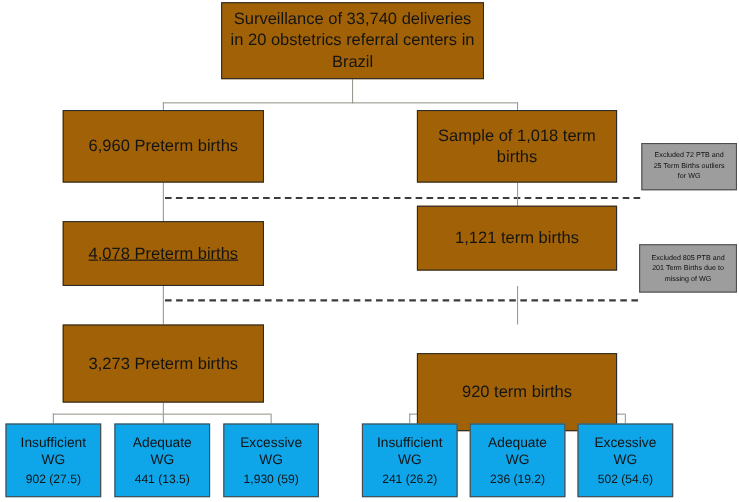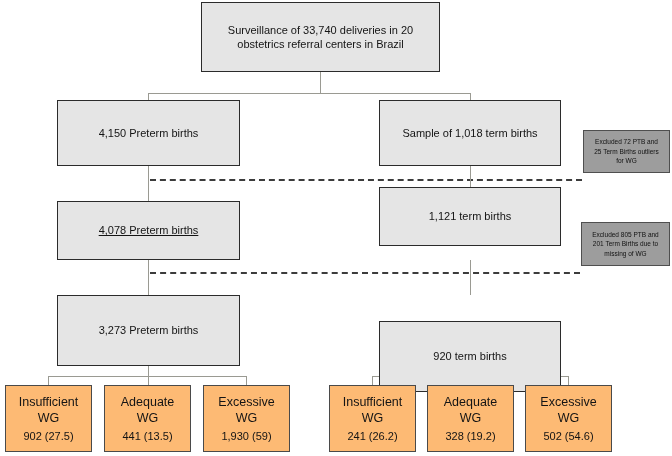--- a/index.html
+++ b/index.html
@@ -43,28 +43,28 @@
     box-sizing: border-box;
     border: 1px solid #2e2e2e;
     display: flex;
     align-items: center;
     justify-content: center;
     text-align: center;
     line-height: 1.28;
   }
 
   .node.olive {
-    background: #e5e5e5;
+    background: #a16207;
     border-color: #2b2b2b;
-    font-size: 11px;
+    font-size: 15px;
     color: #141414;
   }
 
   .node.cream {
-    background: #fdba74;
+    background: #0ea5e9;
     border-color: #4a4a4a;
     font-size: 12.5px;
     color: #141414;
     flex-direction: column;
     justify-content: center;
     padding: 0 1px;
   }
 
   .node.grey {
     background: #9d9d9d;
@@ -125,21 +125,21 @@
   <div class="line hline" style="left:372px; top:376px; width:196px;"></div>
   <div class="line vline" style="left:372px; top:376px; height:9px;"></div>
   <div class="line vline" style="left:470px; top:376px; height:9px;"></div>
   <div class="line vline" style="left:568px; top:376px; height:9px;"></div>
 
   <div class="node olive" style="left:201px; top:2px; width:239px; height:70px;">
     <span class="inner">Surveillance of 33,740 deliveries in 20 obstetrics referral centers in Brazil</span>
   </div>
 
   <div class="node olive" style="left:57px; top:100px; width:183px; height:66px;">
-    <span class="inner">4,150 Preterm births</span>
+    <span class="inner">6,960 Preterm births</span>
   </div>
 
   <div class="node olive" style="left:379px; top:100px; width:182px; height:66px;">
     <span class="inner">Sample of 1,018 term births</span>
   </div>
 
   <div class="node grey" style="left:583px; top:130px; width:87px; height:43px;">
     <span class="inner">Excluded 72 PTB and 25 Term Births outliers for WG</span>
   </div>
 
@@ -183,21 +183,21 @@
 
   <div class="node cream" style="left:329px; top:385px; width:87px; height:67px;">
     <span class="label">Insufficient
 WG</span>
     <span class="value">241 (26.2)</span>
   </div>
 
   <div class="node cream" style="left:427px; top:385px; width:87px; height:67px;">
     <span class="label">Adequate
 WG</span>
-    <span class="value">328 (19.2)</span>
+    <span class="value">236 (19.2)</span>
   </div>
 
   <div class="node cream" style="left:525px; top:385px; width:87px; height:67px;">
     <span class="label">Excessive
 WG</span>
     <span class="value">502 (54.6)</span>
   </div>
 
 </div>
 

